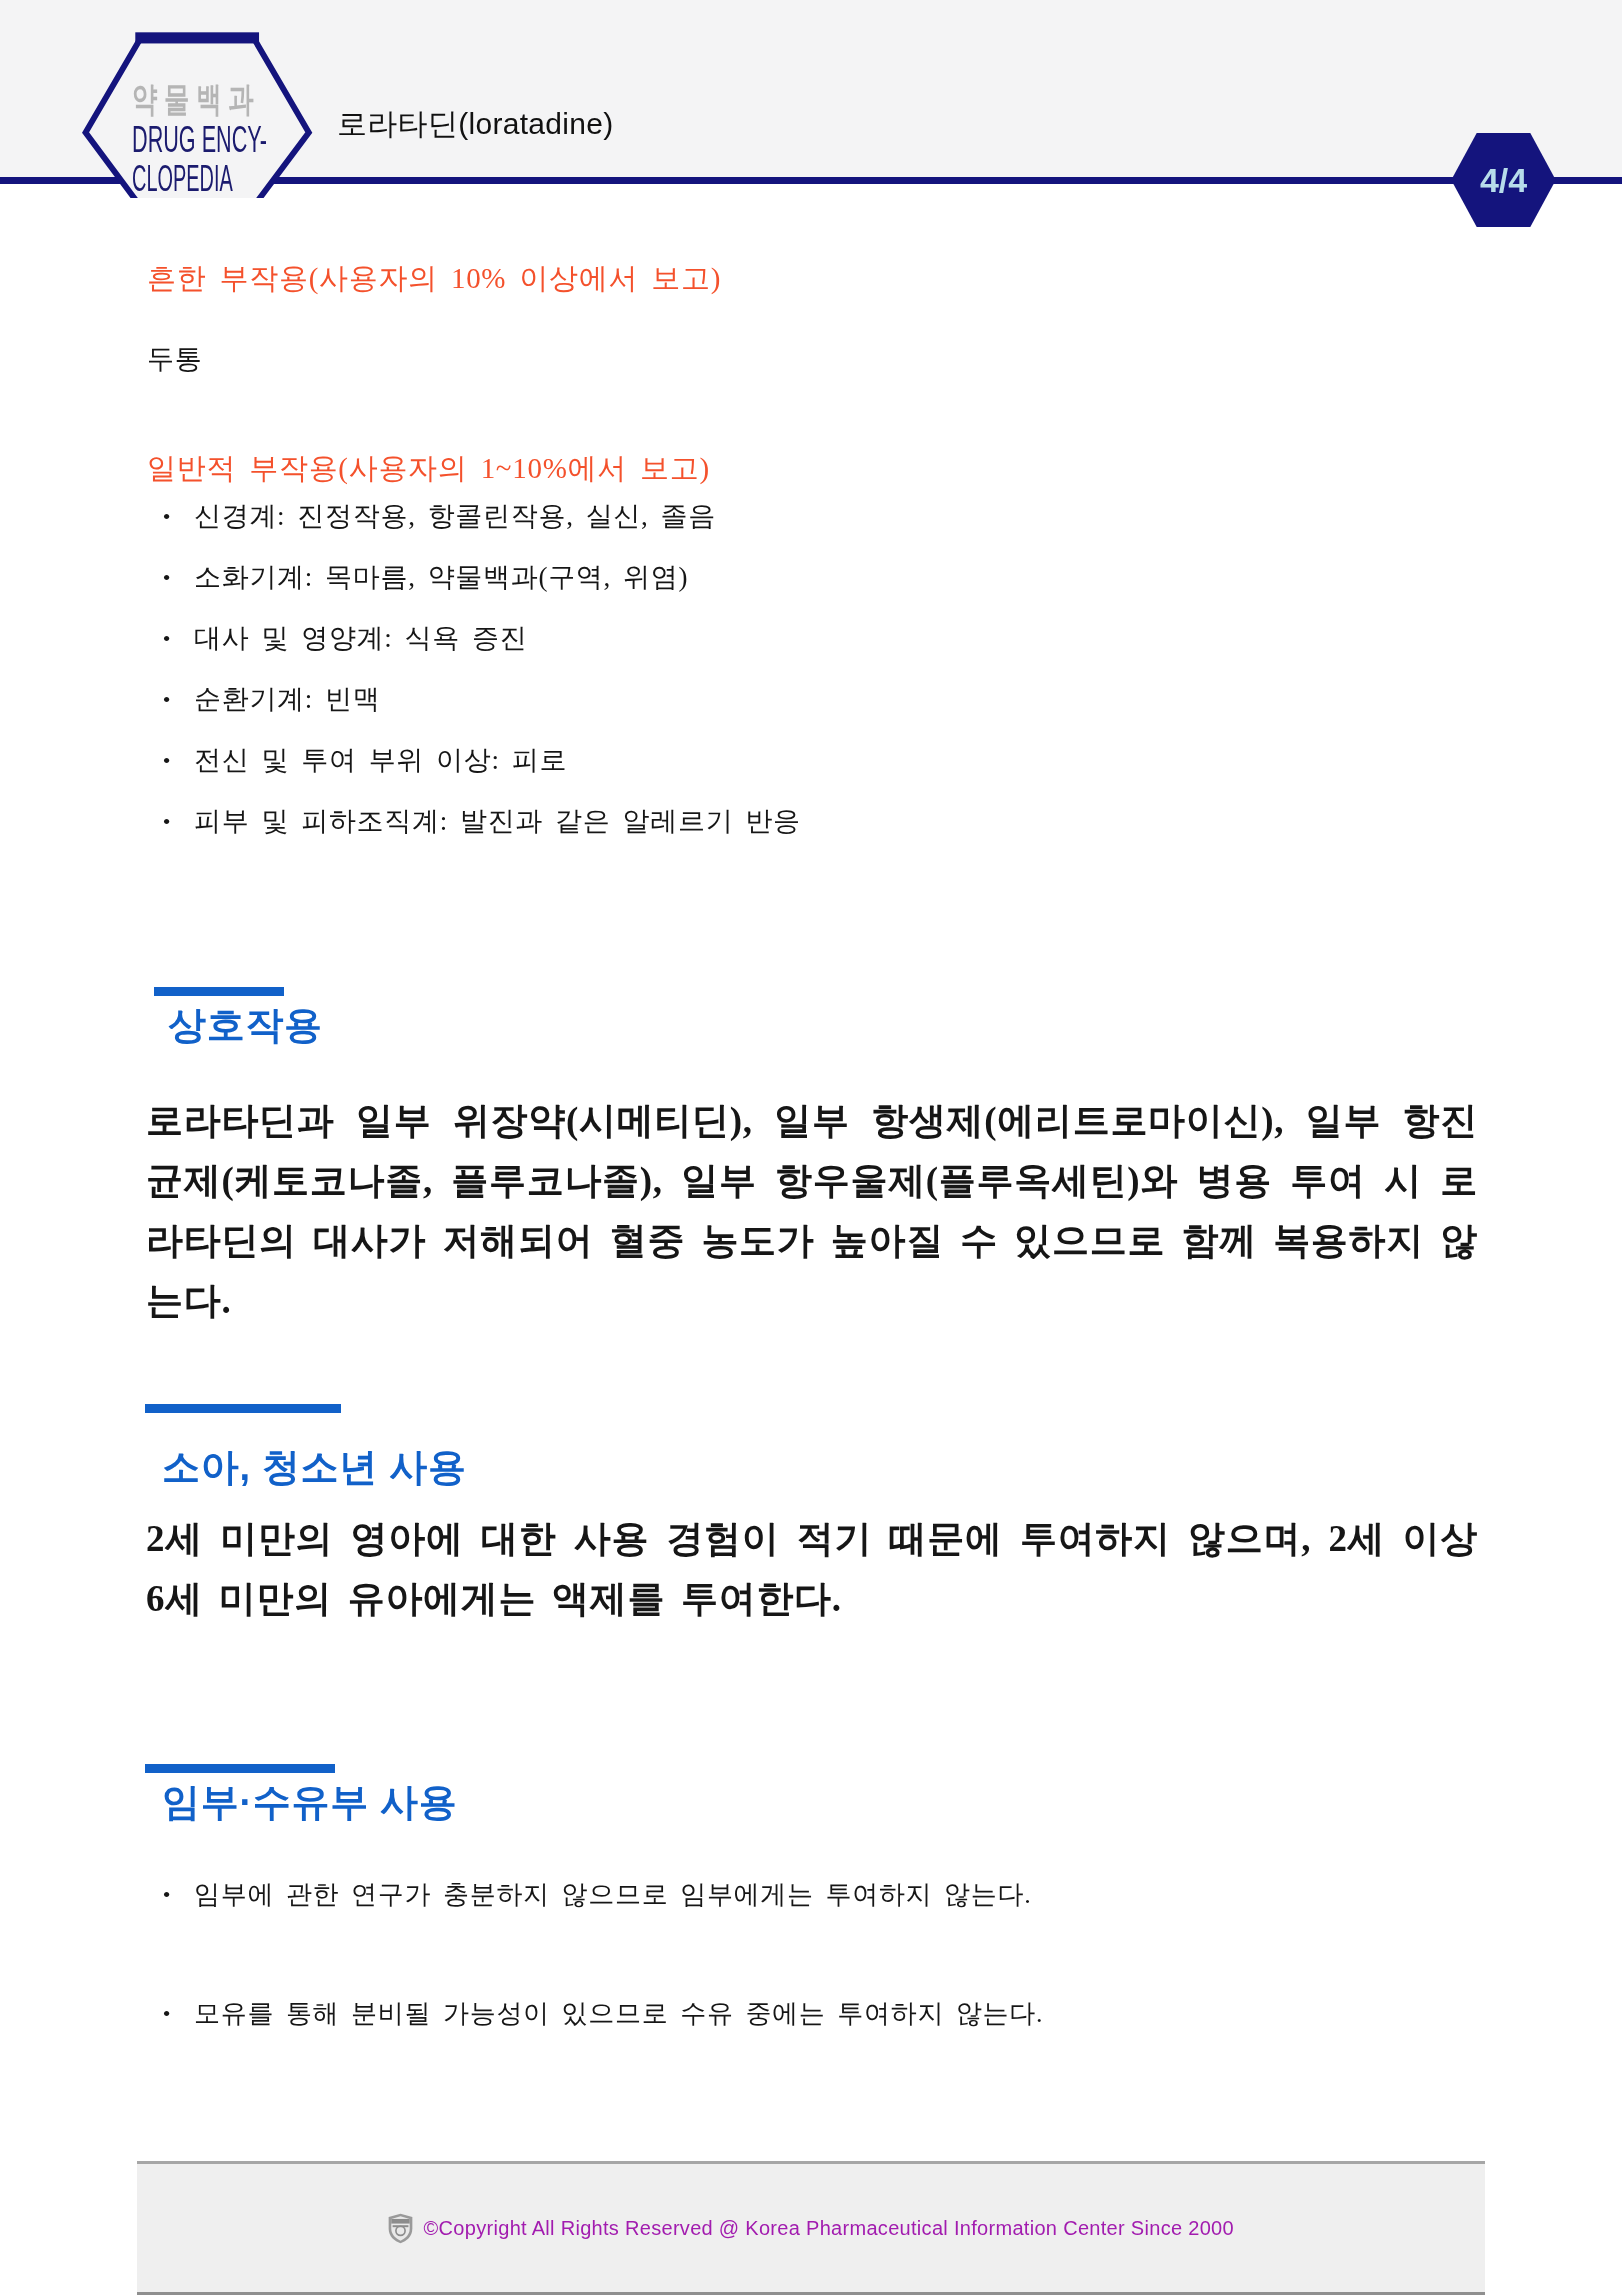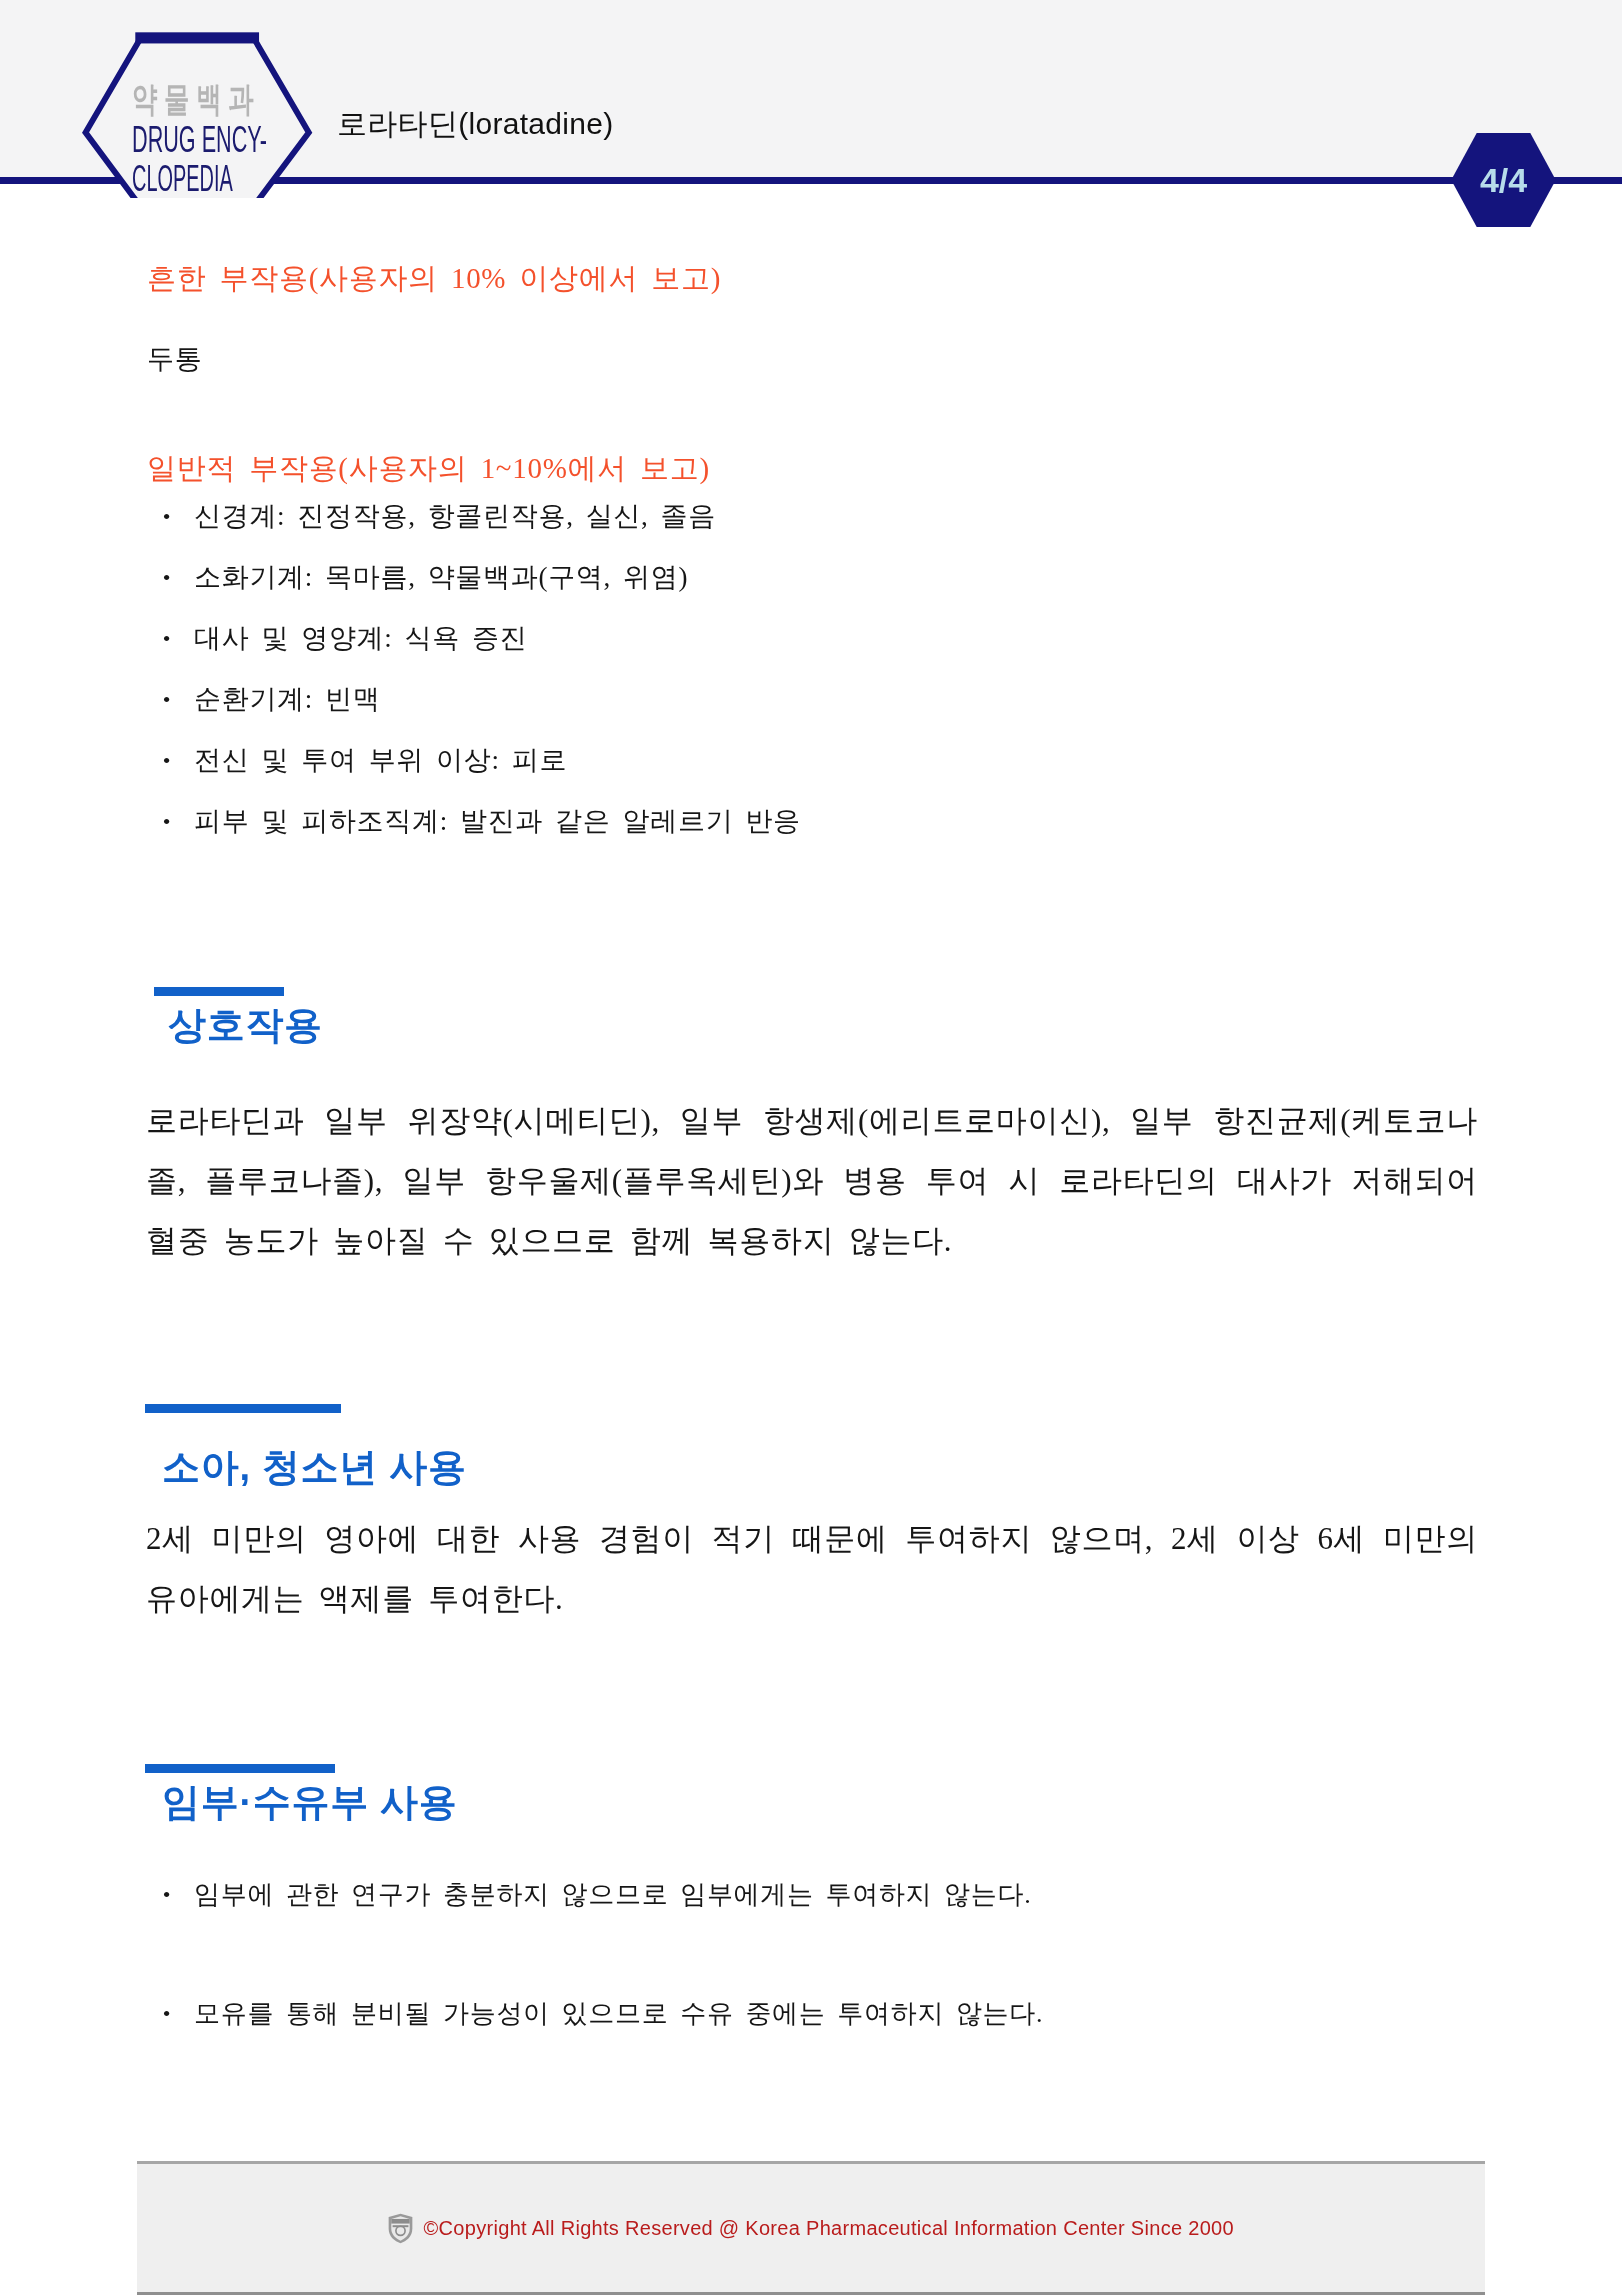--- a/index.html
+++ b/index.html
@@ -25,31 +25,31 @@
   .plain-line { position:absolute; left:147px; width:1328px; font-size:27px; line-height:33px;
                 color:#161616; letter-spacing:0.7px;margin-top:24px; }
   .bullet-list { position:absolute; left:147px; width:1328px; list-style:none; }
   .bullet-item { display:flex; align-items:flex-start; font-size:27px; line-height:31px;
                  margin-bottom:30px; letter-spacing:0.7px; word-spacing:4.6px; color:#161616; }
   .bullet-dot { width:47px; padding-left:15.7px; flex:0 0 auto; font-size:22px; line-height:31px; color:#161616; }
 
   .section-bar { position:absolute; height:8.5px; background:#1161c9; }
   .section-heading { position:absolute; font-family:"Liberation Sans","DejaVu Sans",sans-serif;
                      font-weight:bold; font-size:38px; line-height:47px; color:#1161c9; letter-spacing:0.7px;text-align:right; }
-  .body-para { position:absolute; left:146px; width:1332px; font-size:31px; line-height:60px;
-               text-align:justify; letter-spacing:0.7px; word-spacing:5.9px; color:#161616; }
+  .body-para { position:absolute; left:146px; width:1332px; font-size:37px; line-height:60px;
+               text-align:justify; letter-spacing:0.7px; word-spacing:5.9px; color:#161616;font-weight:bold; }
   .lone-bullet { position:absolute; left:147px; width:1328px; display:flex; align-items:flex-start;
                  font-size:26px; line-height:34px; letter-spacing:0.7px; word-spacing:4.6px; color:#161616; }
 
   
   .footer-band { position:absolute; left:137px; top:2161px; width:1348px; height:134px;
                  background:#efefef; border-top:3.3px solid #a6a6a6; border-bottom:3.3px solid #8f8f8f;
                  display:flex; align-items:center; justify-content:center; gap:10.5px; }
   .footer-text { font-family:"Liberation Sans","DejaVu Sans",sans-serif; font-size:20px;
-                 color:#b91c1c; letter-spacing:0.3px; }
+                 color:#a21caf; letter-spacing:0.3px; }
   .emblem { width:25px; height:31px; flex:0 0 auto; }
 </style>
 </head>
 <body>
 
 <div class="page">
 
   <div class="header-bg"></div>
   <div class="navy-rule"></div>
 

